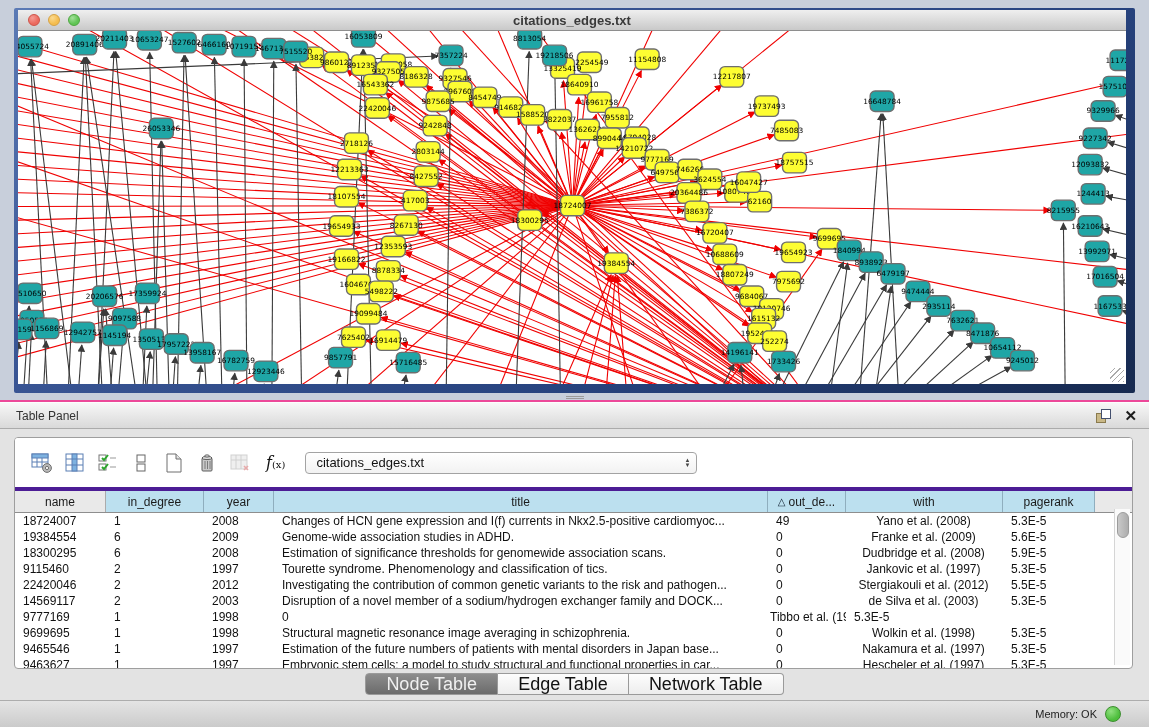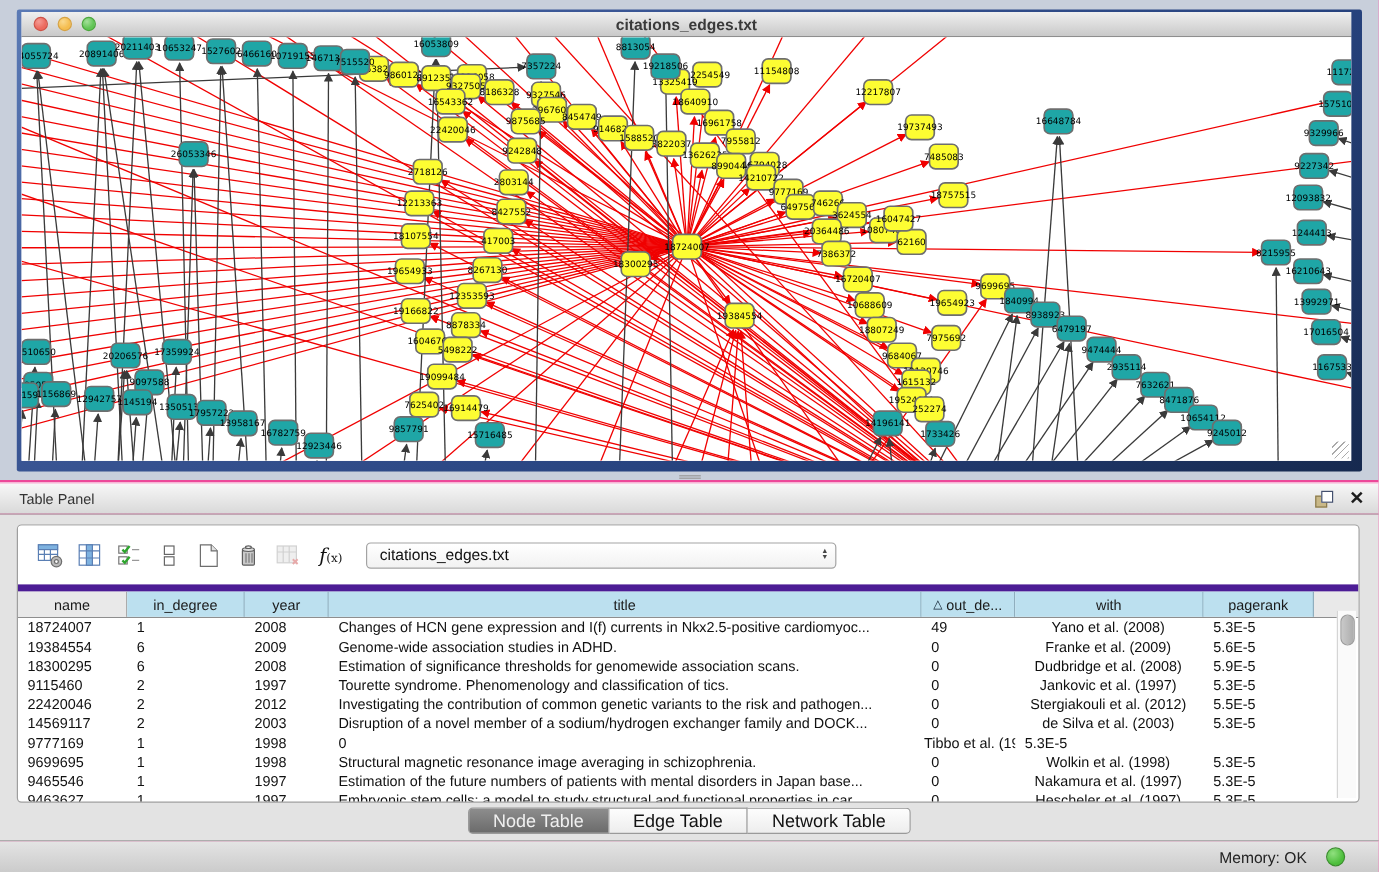--- a/index.html
+++ b/index.html
@@ -47,45 +47,45 @@
   .tbtn{width:26px;height:26px;display:flex;align-items:center;justify-content:center;margin-right:7px;cursor:pointer;}
   .fx{font-family:"DejaVu Serif",serif;font-size:14px;color:#111;margin:0 4px 0 6px;}
   .fx i{font-size:16px;}
   .fx .sm{font-size:10px;}
   .combo{margin-left:16px;width:392px;height:22px;box-sizing:border-box;border:1px solid #A3A3A3;border-radius:4px;
     background:linear-gradient(#FFF,#F2F2F2);display:flex;align-items:center;padding:0 6px 0 10px;font-size:13px;color:#111;cursor:pointer;}
   .combo .cval{flex:1;}
   .combo .stepper{display:flex;flex-direction:column;align-items:center;font-size:6px;color:#444;line-height:5px;}
 
   
-  .thead{display:grid;height:21px;border-top:6px solid #4c1d95;border-bottom:1px solid #8E8E8E;}
+  .thead{display:grid;height:21px;border-top:4px solid #4c1d95;border-bottom:1px solid #8E8E8E;}
   .hcell{box-sizing:border-box;border-right:1px solid #8FAEBE;background:#BCE0EF;font-size:12px;color:#1A1A1A;
     display:flex;align-items:center;justify-content:center;cursor:pointer;overflow:hidden;white-space:nowrap;}
   .hcell.gray{background:#E9E9E9;border-right:1px solid #ABABAB;}
   .hcell .sort{font-size:10px;margin-right:3px;color:#123;}
   .tbody{position:relative;}
   .trow{display:grid;height:16px;}
   .tcell{font-size:12px;line-height:16px;color:#111;padding:0 4px 0 8px;white-space:nowrap;overflow:hidden;box-sizing:border-box;}
   .tcell.center{text-align:center;padding-left:2px;}
   .vscroll{position:absolute;right:2px;top:71px;bottom:3px;width:15px;background:#FAFAFA;border-left:1px solid #D5D5D5;}
   .vthumb{position:absolute;left:2px;top:3px;width:10px;height:24px;border-radius:6px;
     background:linear-gradient(90deg,#C9C9C9,#ADADAD);border:1px solid #9B9B9B;}
 
   
   .tabbar{position:absolute;left:0;top:673px;width:1149px;display:flex;justify-content:center;}
-  .seg{height:22px;box-sizing:border-box;padding:0 20px;font-size:15px;color:#111;border:1px solid #9A9A9A;border-left:none;
+  .seg{height:22px;box-sizing:border-box;padding:0 20px;font-size:18px;color:#111;border:1px solid #9A9A9A;border-left:none;
     background:linear-gradient(#FDFDFD,#EDEDED);display:flex;align-items:center;cursor:pointer;text-align:center;}
   .seg:first-child{border-left:1px solid #9A9A9A;border-radius:4px 0 0 4px;}
   .seg:last-child{border-radius:0 4px 4px 0;}
   .seg.sel{background:linear-gradient(#8D8D8D,#6B6B6B);color:#F0F0F0;}
 
   
   .statusbar{position:absolute;left:0;top:700px;width:1149px;height:27px;box-sizing:border-box;
     background:linear-gradient(#E4E4E4,#CBCBCB);border-top:1px solid #ADADAD;display:flex;align-items:center;justify-content:flex-end;}
-  .statusbar .mem{font-size:13px;color:#222;margin-right:16px;}
+  .statusbar .mem{font-size:11px;color:#222;margin-right:8px;}
   .statusdot{width:14px;height:14px;border-radius:50%;margin-right:28px;
     background:radial-gradient(circle at 35% 30%,#90E07F,#4DBE3C 65%);border:1px solid #3B8E2E;}
 </style>
 </head>
 <body>
 
 <div class="app">
   <div class="top-bg"></div>
 
   <div class="graph-frame">

